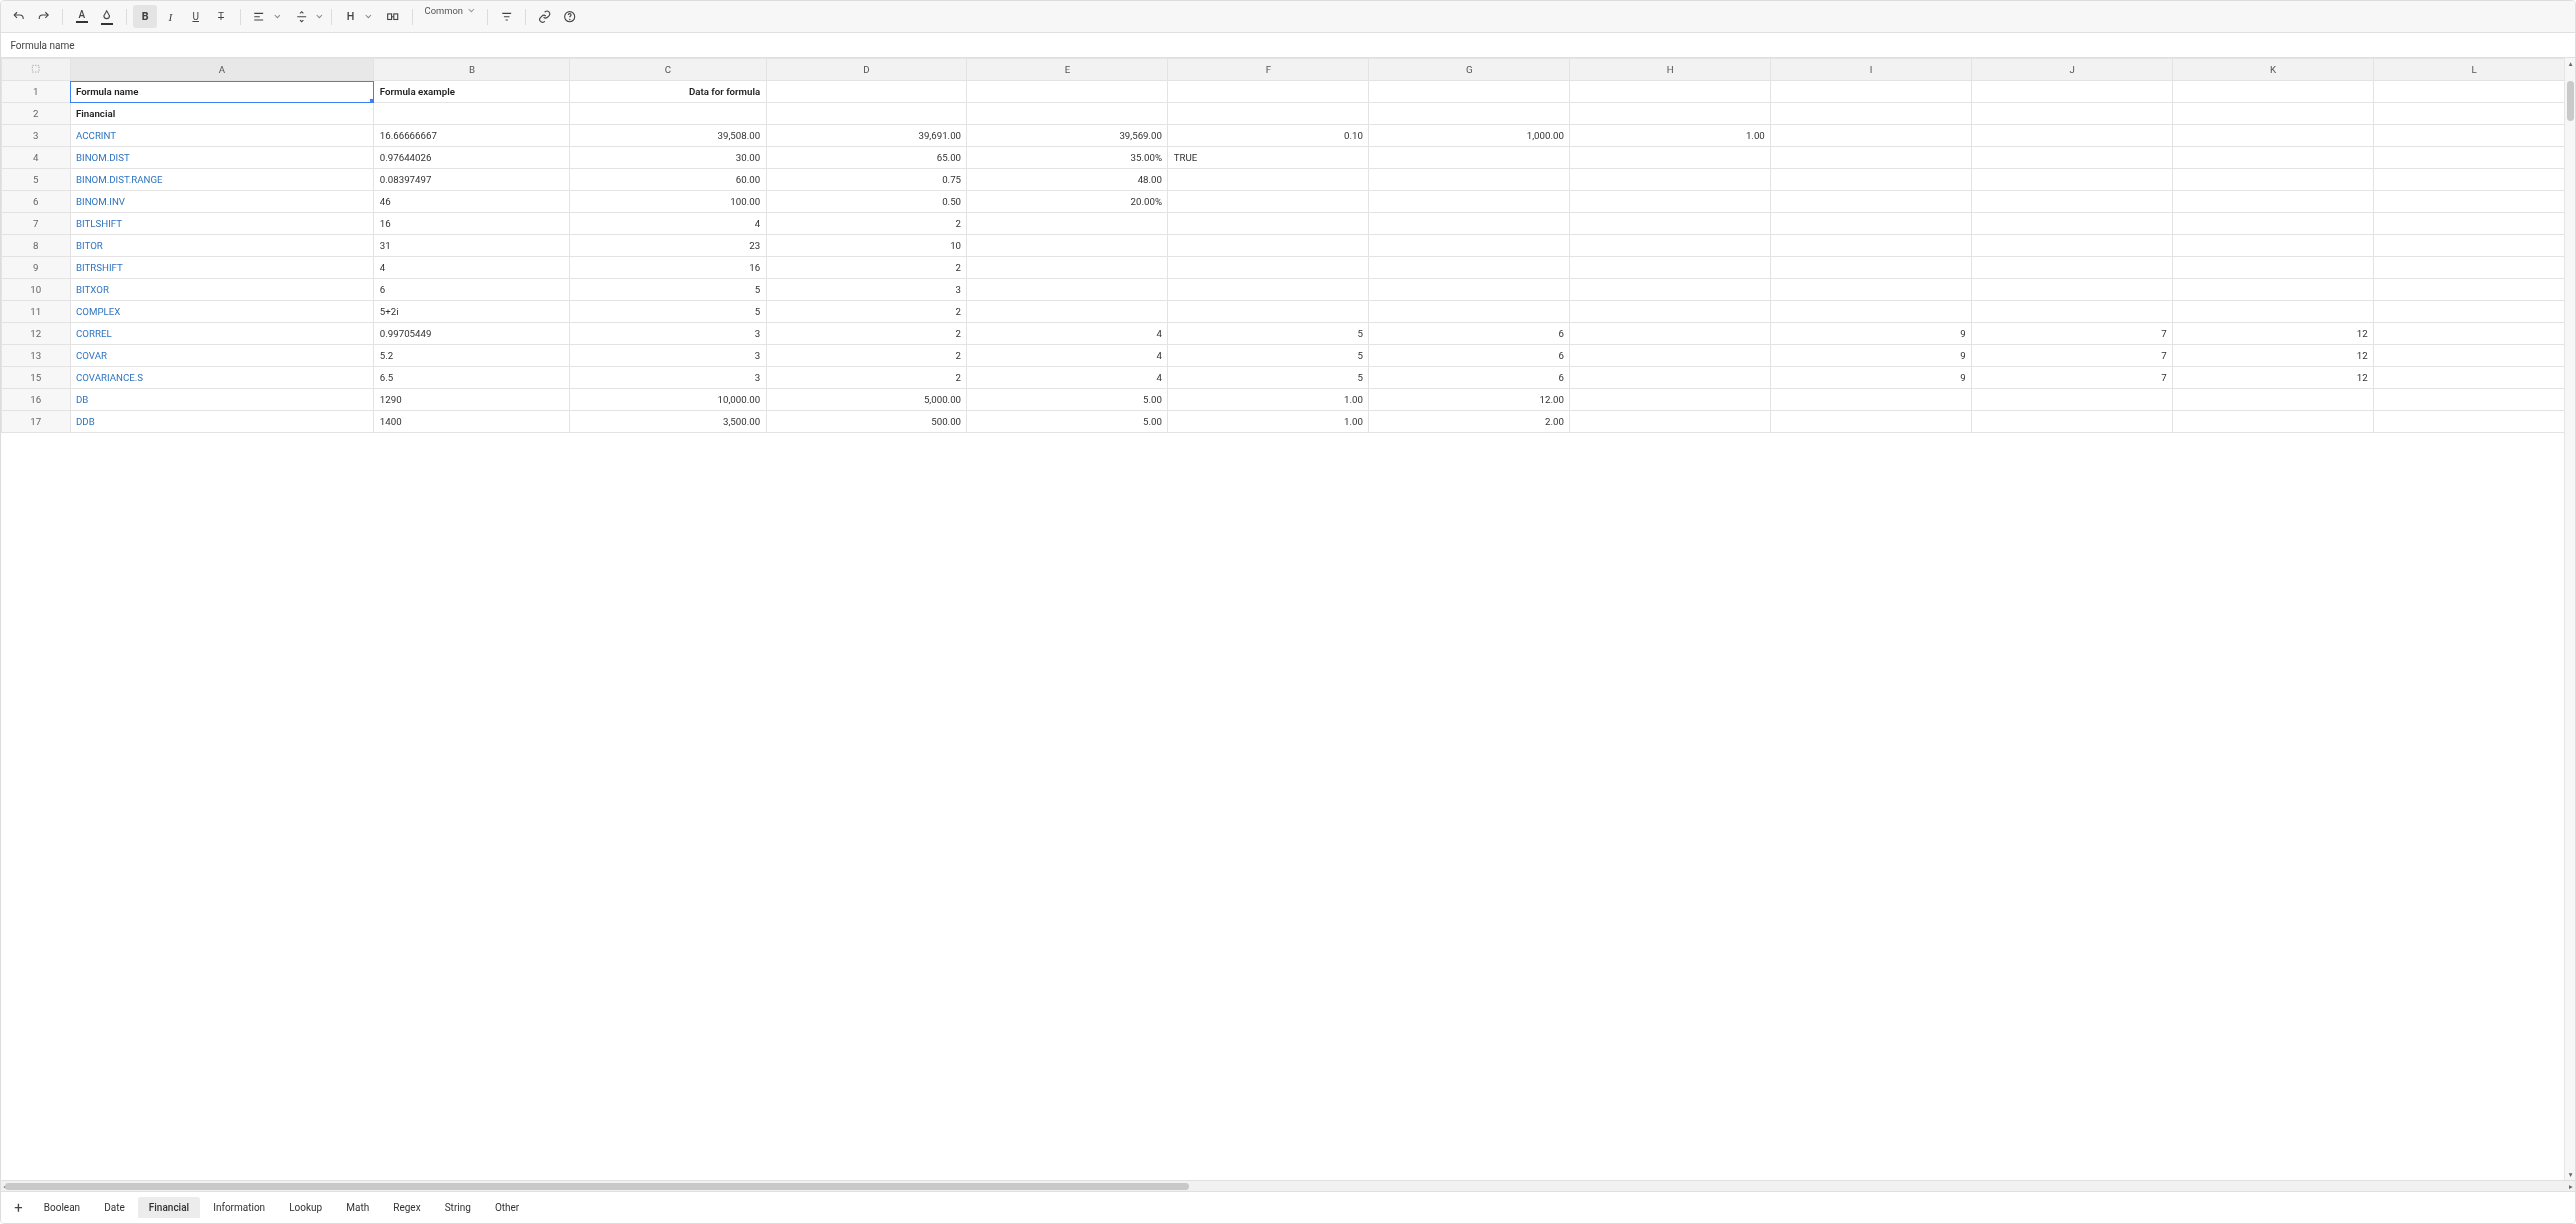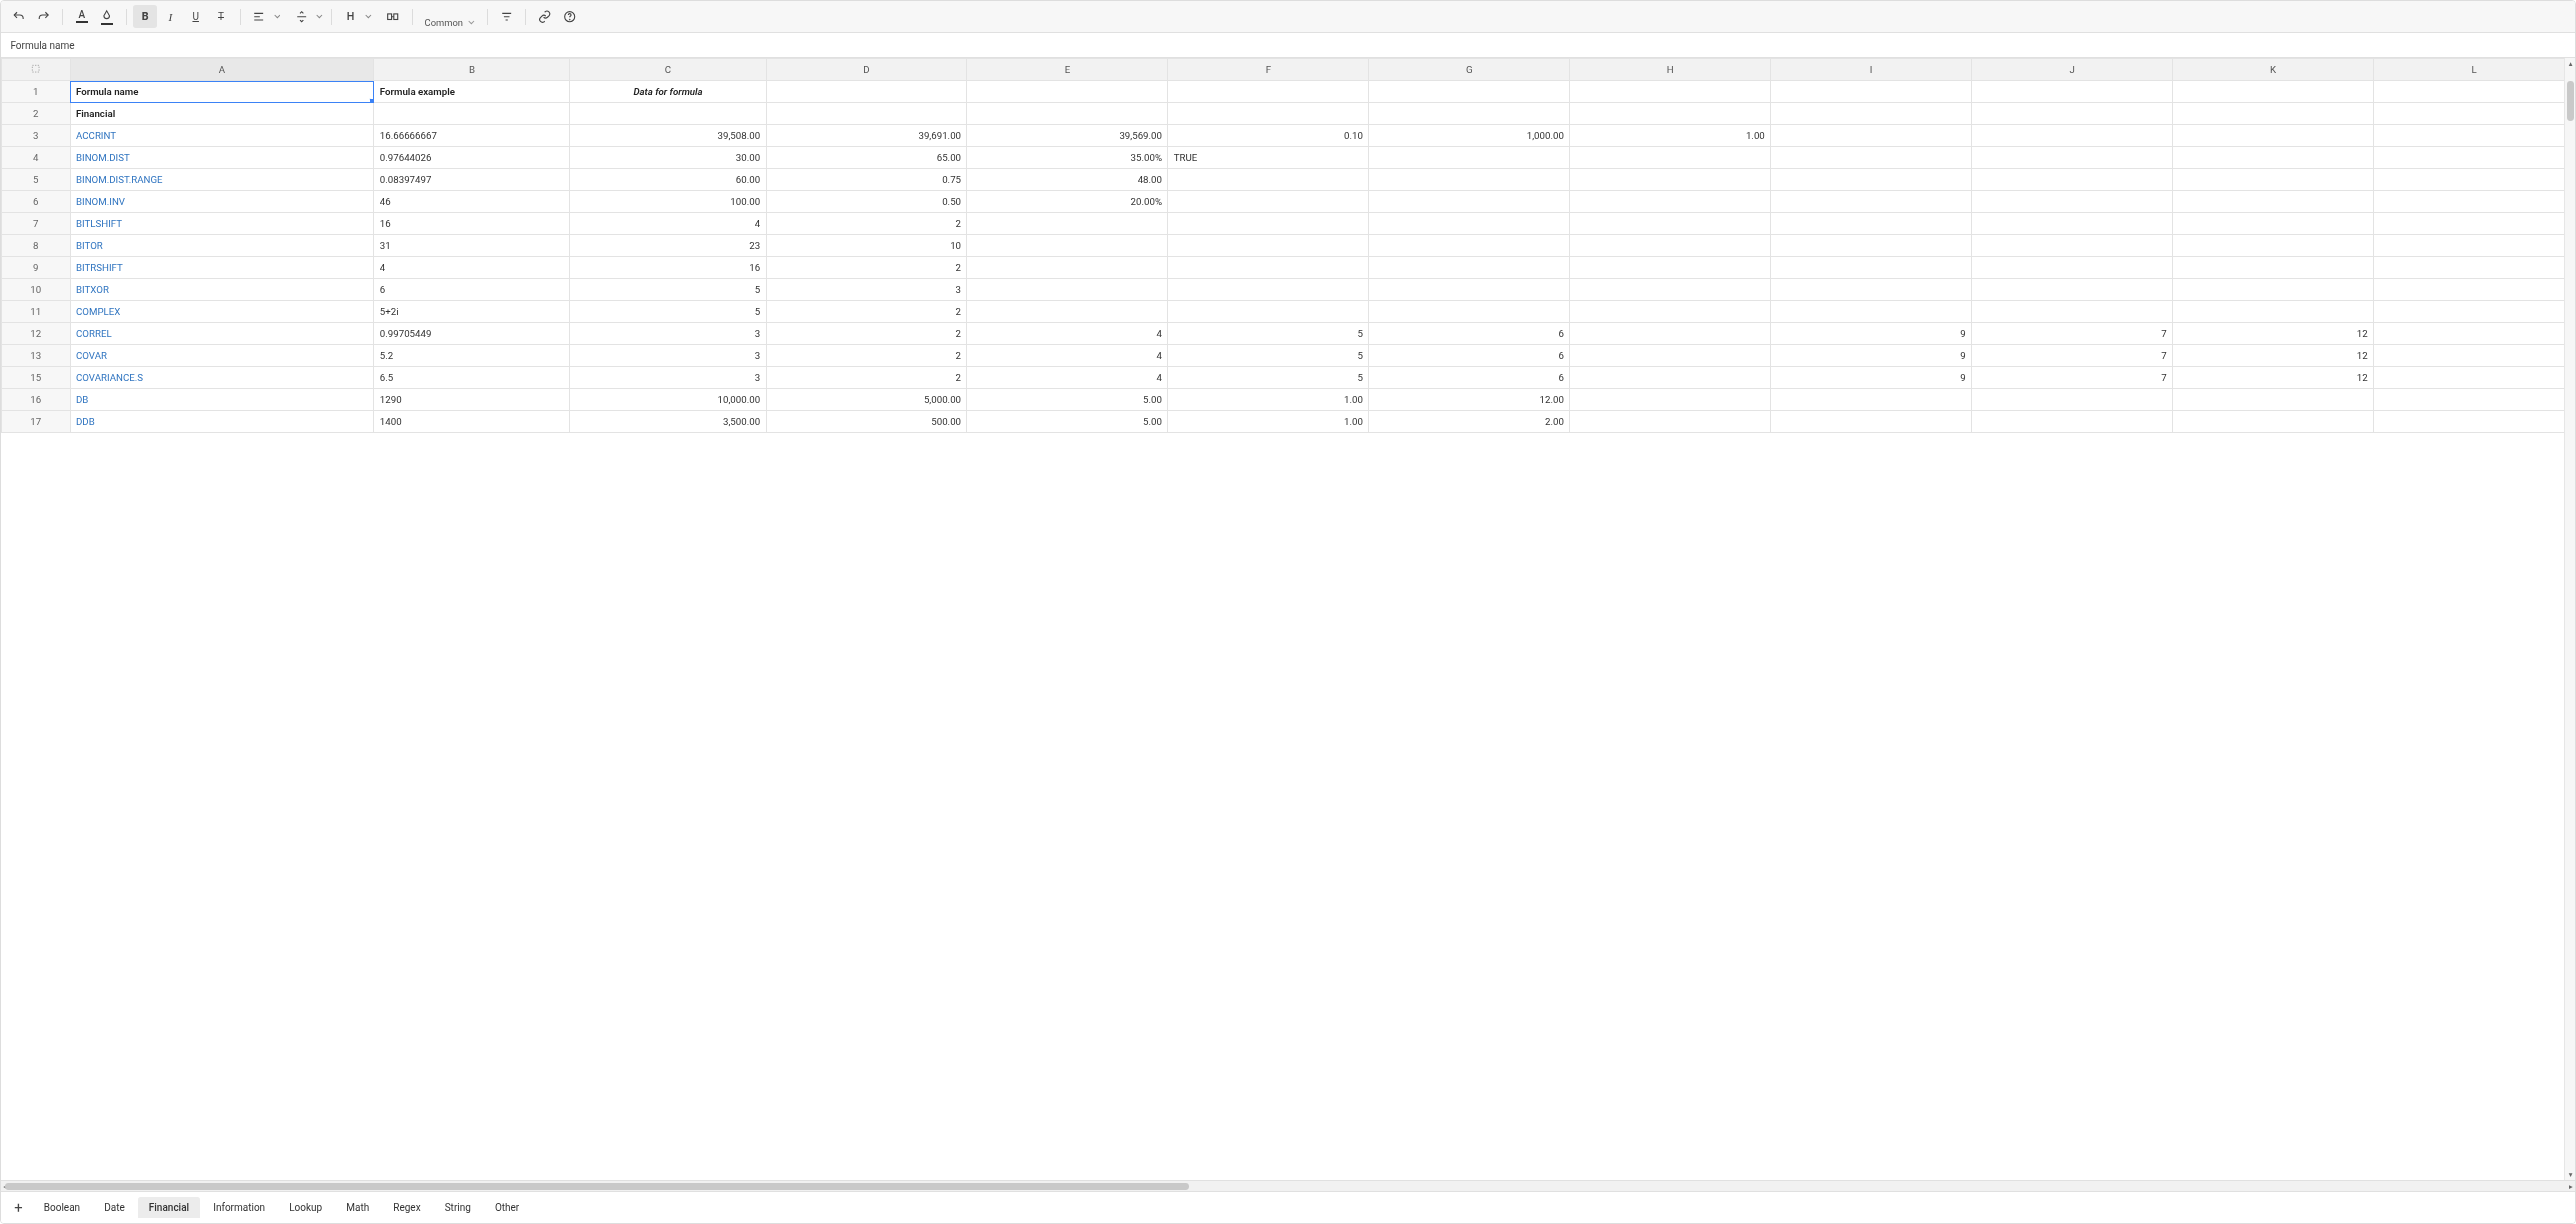--- a/index.html
+++ b/index.html
@@ -42,21 +42,21 @@
   .tb-sep {
     width: 0.7px; height: 16px;
     background: #dcdcdc;
     margin: 0 5.4px;
   }
   .tb-dropdown {
     width: 9.4px; display: inline-flex; align-items: center; justify-content: center; color: #888;
     cursor: pointer;
   }
   .tb-combo {
-    display: inline-flex; align-items: flex-end; gap: 5.4px;
+    display: inline-flex; align-items: flex-start; gap: 5.4px;
     padding: 0 5.4px; height: 23px; color: #555; cursor: pointer;
   }
   .tb-combo .caret { color: #999; }
   
   .formula-bar {
     padding: 6.7px 9.4px;
     border-bottom: 0.7px solid #e0e0e0;
     color: #444;
     font-size: 10px;
     background: #fff;
@@ -360,21 +360,21 @@
               <th class="col-J">J</th>
               <th class="col-K">K</th>
               <th class="col-L">L</th>
             </tr>
         </thead>
         <tbody id="grid-body">
             <tr>
               <th class="rowhdr">1</th>
               <td class="bold selcell">Formula name</td>
               <td class="bold">Formula example</td>
-              <td class="bold" style="text-align: center; font-style: italic;">Data for formula</td>
+              <td class="bold" style="text-align: right;">Data for formula</td>
               <td></td>
               <td></td>
               <td></td>
               <td></td>
               <td></td>
               <td></td>
               <td></td>
               <td></td>
               <td></td>
             </tr>

